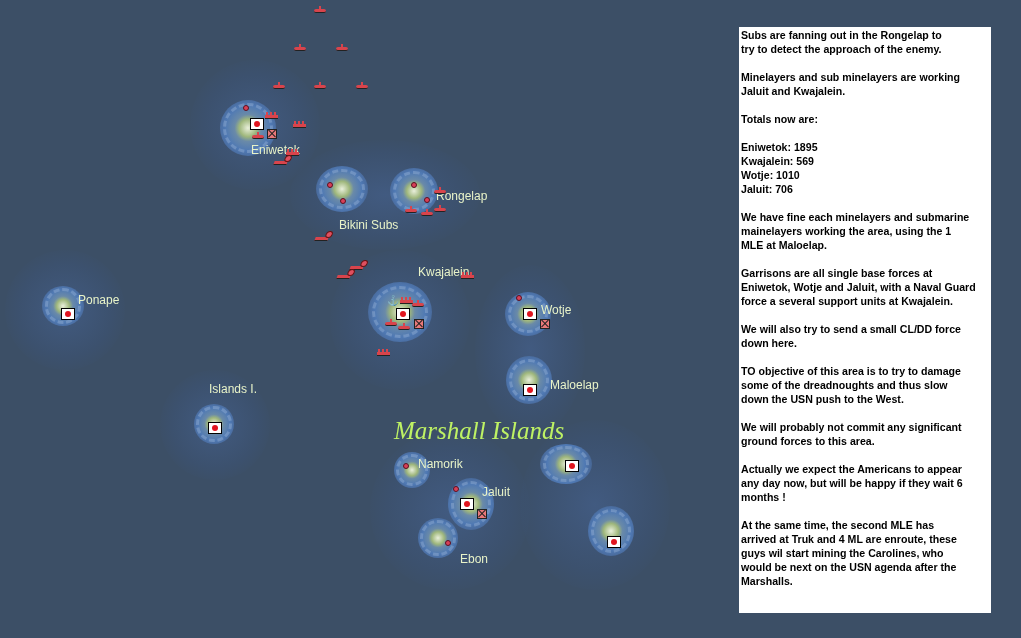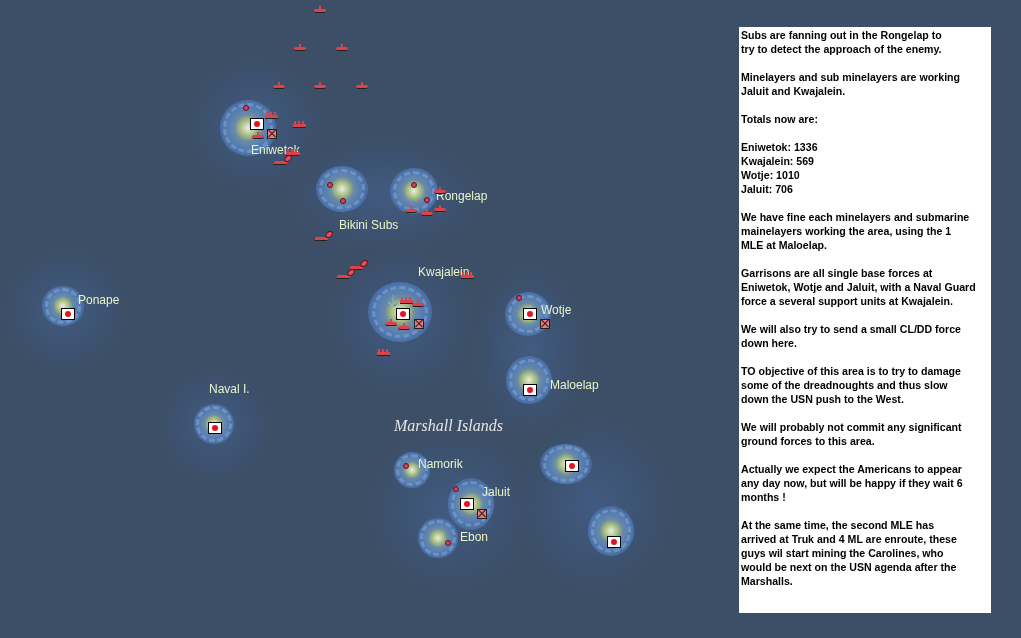--- a/index.html
+++ b/index.html
@@ -19,21 +19,21 @@
   }
   .island::after {
     content:""; position:absolute; inset:6%; border-radius:50%;
     border:3px dashed rgba(150,175,210,0.45);
   }
   .label {
     position:absolute; color:#e8f3c8; font-size:12px; white-space:nowrap;
     font-family:"Liberation Sans", sans-serif;
   }
   .region-title {
-    position:absolute; color:#e5e5e5; font-size:16px; font-style:italic;
+    position:absolute; color:#bef264; font-size:25px; font-style:italic;
     font-family:"Liberation Serif", serif; white-space:nowrap;
   }
   .base {
     position:absolute; width:12px; height:10px; background:#fff; border:1px solid #000;
   }
   .base::after {
     content:""; position:absolute; left:3px; top:2px; width:6px; height:6px;
     border-radius:50%; background:#e0141e;
   }
   .ground {
@@ -111,24 +111,24 @@
   <div class="island" style="left:540px;top:444px;width:52px;height:40px;"></div>
   <div class="island" style="left:588px;top:506px;width:46px;height:50px;"></div>
 
   <span class="label" style="left:251px;top:143px;">Eniwetok</span>
   <span class="label" style="left:339px;top:218px;">Bikini Subs</span>
   <span class="label" style="left:436px;top:189px;">Rongelap</span>
   <span class="label" style="left:418px;top:265px;">Kwajalein</span>
   <span class="label" style="left:78px;top:293px;">Ponape</span>
   <span class="label" style="left:541px;top:303px;">Wotje</span>
   <span class="label" style="left:550px;top:378px;">Maloelap</span>
-  <span class="label" style="left:209px;top:382px;">Naval I.</span>
+  <span class="label" style="left:209px;top:382px;">Islands I.</span>
   <span class="label" style="left:418px;top:457px;">Namorik</span>
   <span class="label" style="left:482px;top:485px;">Jaluit</span>
-  <span class="label" style="left:460px;top:530px;text-align:center;">Ebon</span>
+  <span class="label" style="left:460px;top:552px;text-align:center;">Ebon</span>
 
   <span class="region-title" style="left:394px;top:417px;">Marshall Islands</span>
 
   <div class="base" style="left:250px;top:118px;"></div>
   <div class="base" style="left:396px;top:308px;"></div>
   <div class="base" style="left:61px;top:308px;"></div>
   <div class="base" style="left:523px;top:308px;"></div>
   <div class="base" style="left:523px;top:384px;"></div>
   <div class="base" style="left:208px;top:422px;"></div>
   <div class="base" style="left:460px;top:498px;"></div>
@@ -186,21 +186,21 @@
     <span class="tl">try to detect the approach of the enemy.</span>
   </p>
   <p>
     <span class="tl">Minelayers and sub minelayers are working</span>
     <span class="tl">Jaluit and Kwajalein.</span>
   </p>
   <p>
     <span class="tl">Totals now are:</span>
   </p>
   <p>
-    <span class="tl">Eniwetok: 1336</span>
+    <span class="tl">Eniwetok: 1895</span>
     <span class="tl">Kwajalein: 569</span>
     <span class="tl">Wotje: 1010</span>
     <span class="tl">Jaluit: 706</span>
   </p>
   <p>
     <span class="tl">We have fine each minelayers and submarine</span>
     <span class="tl">mainelayers working the area, using the 1</span>
     <span class="tl">MLE at Maloelap.</span>
   </p>
   <p>

